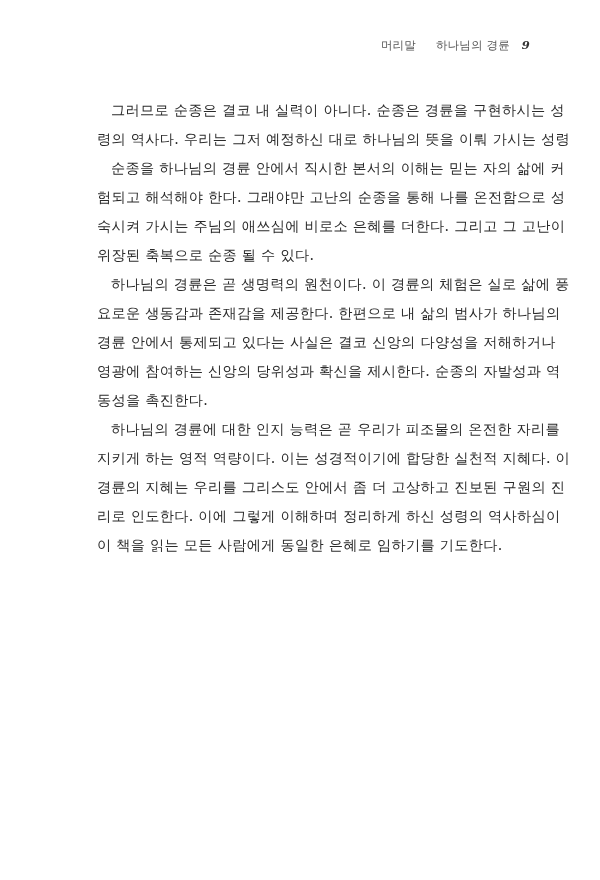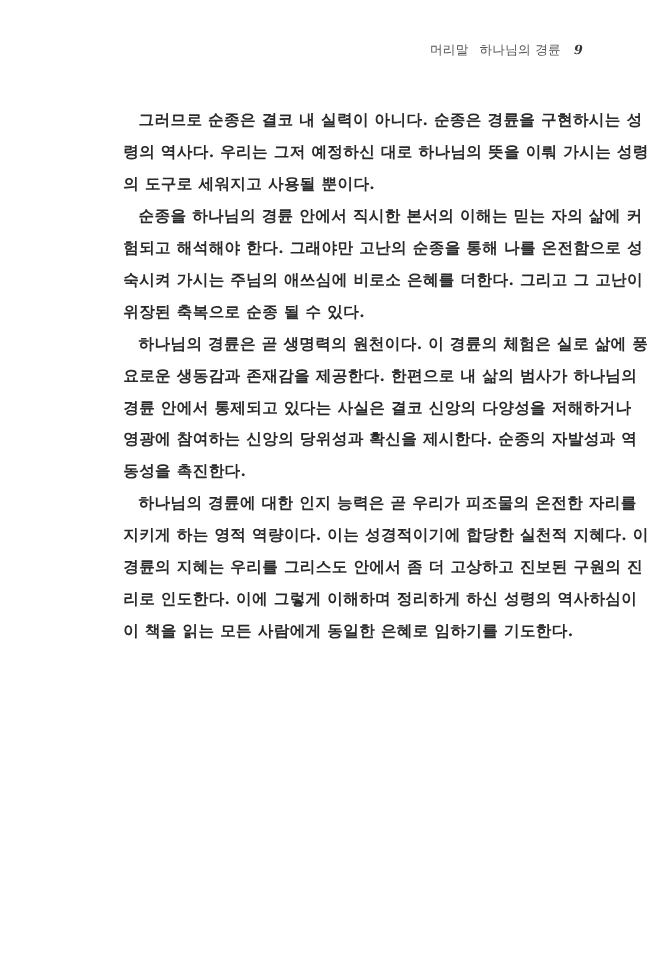--- a/index.html
+++ b/index.html
@@ -1,41 +1,40 @@
 <!DOCTYPE html>
 <html><head>
 <meta charset="utf-8">
 <style>
   html, body { margin: 0; padding: 0; background: #ffffff; }
   body { width: 600px; height: 880px; position: relative; overflow: hidden;
          font-family: "DejaVu Serif", "Liberation Serif", serif; color: #2a2a2a; }
   .running-head { position: absolute; top: 38px; right: 70px; font-size: 11.5px; color: #555; letter-spacing: 0.2px; }
-  .running-head .sec { margin-right: 6px; }
+  .running-head .sec { margin-right: 16px; }
   .running-head .title { margin-right: 8px; }
   .running-head .num { font-style: italic; font-weight: bold; color: #333; }
-  .body-text { position: absolute; left: 112px; top: 96px; width: 413px; font-weight: bold; }
+  .body-text { position: absolute; left: 97px; top: 96px; width: 413px; }
   .line { font-size: 14.2px; line-height: 29px; height: 29px; white-space: nowrap; text-align: justify; text-align-last: justify; letter-spacing: 0.3px; }
   .line.first { text-indent: 14px; }
   .line.last { text-align-last: left; }
 </style>
 </head>
 <body>
 
 <div class="running-head">
   <span class="sec">머리말</span>
   <span class="title">하나님의 경륜</span>
   <span class="num">9</span>
 </div>
 
 <div class="body-text">
 
   <div>
     <div class="line first">그러므로 순종은 결코 내 실력이 아니다. 순종은 경륜을 구현하시는 성</div>
     <div class="line">령의 역사다. 우리는 그저 예정하신 대로 하나님의 뜻을 이뤄 가시는 성령</div>
-    <div class="line last">의 도구로 세워지고 사용될 뿐이다.</div>
   </div>
 
   <div>
     <div class="line first">순종을 하나님의 경륜 안에서 직시한 본서의 이해는 믿는 자의 삶에 커</div>
     <div class="line">험되고 해석해야 한다. 그래야만 고난의 순종을 통해 나를 온전함으로 성</div>
     <div class="line">숙시켜 가시는 주님의 애쓰심에 비로소 은혜를 더한다. 그리고 그 고난이</div>
     <div class="line last">위장된 축복으로 순종 될 수 있다.</div>
   </div>
 
   <div>

